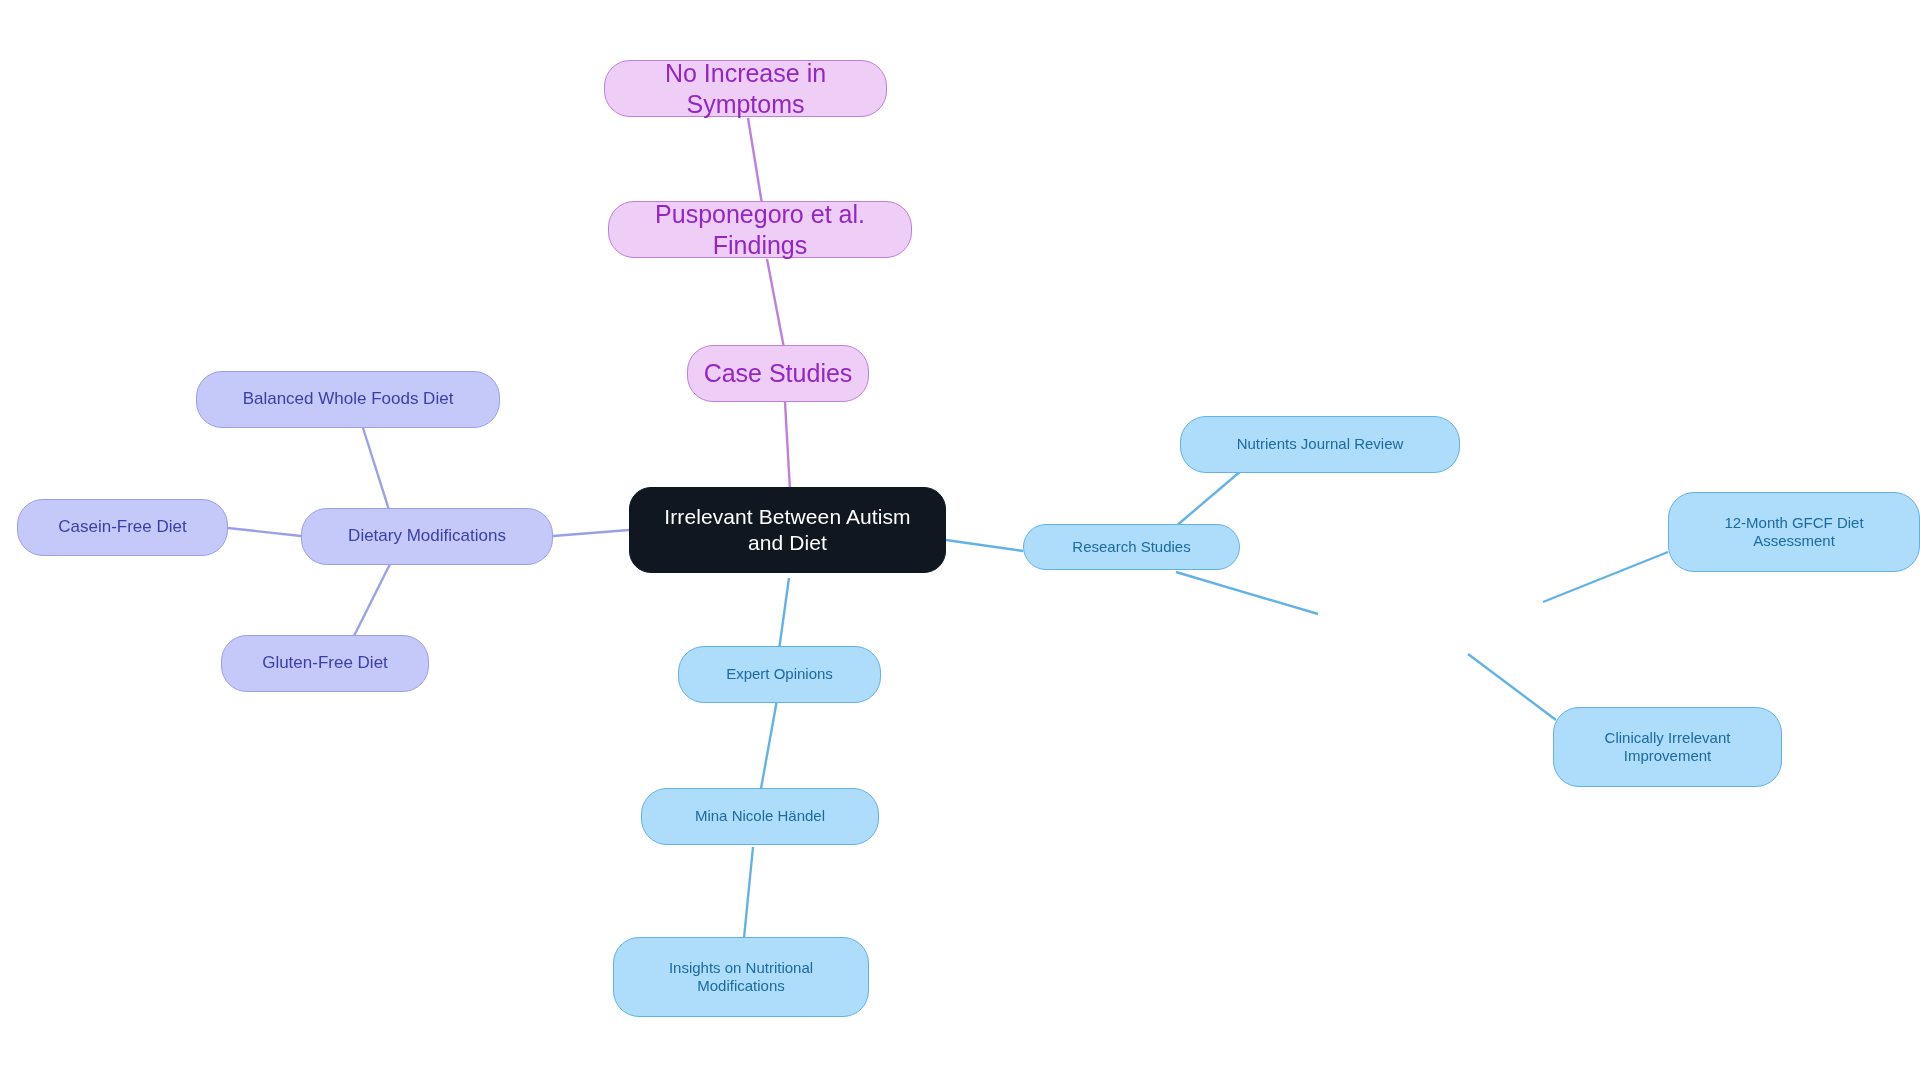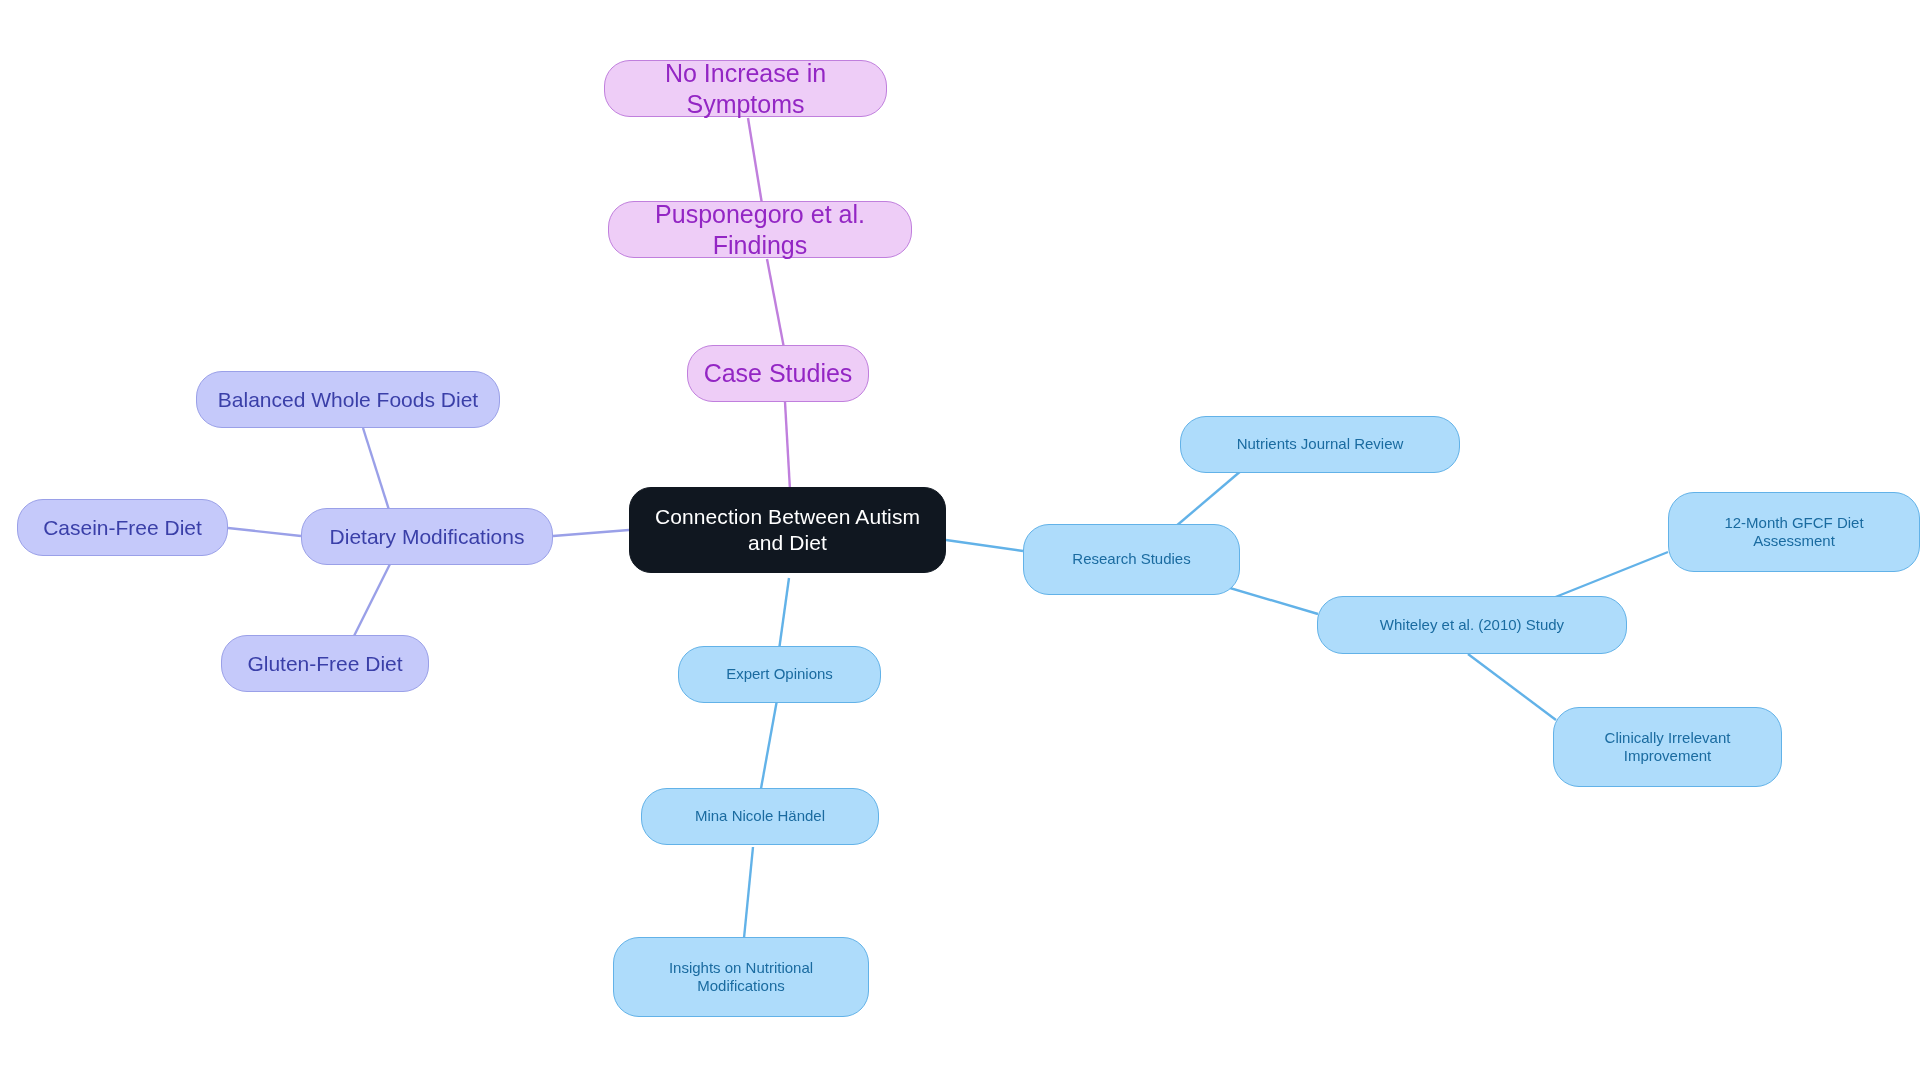--- a/index.html
+++ b/index.html
@@ -46,21 +46,21 @@
     border-color: #101720;
     color: #ffffff;
     border-radius: 22px;
     font-size: 21px;
     letter-spacing: 0.1px;
   }
   .node-purple {
     background: #c5c9fa;
     border-color: #9aa0e8;
     color: #3a3fa8;
-    font-size: 21px;
+    font-size: 17px;
   }
   .node-pink {
     background: #eecdf7;
     border-color: #c07fdd;
     color: #9326c4;
     font-size: 25px;
   }
   .node-blue {
     background: #aedcfb;
     border-color: #62b2e8;
@@ -89,21 +89,21 @@
     <path d="M 1176 572 L 1318 614" stroke="#62b2e8" stroke-width="2.4" fill="none"></path>
     <path d="M 1543 602 L 1668 552" stroke="#62b2e8" stroke-width="2.4" fill="none"></path>
     <path d="M 1468 654 L 1556 720" stroke="#62b2e8" stroke-width="2.4" fill="none"></path>
 
     <path d="M 789 578 L 779 650" stroke="#62b2e8" stroke-width="2.4" fill="none"></path>
     <path d="M 777 700 L 760 794" stroke="#62b2e8" stroke-width="2.4" fill="none"></path>
     <path d="M 753 847 L 744 938" stroke="#62b2e8" stroke-width="2.4" fill="none"></path>
   </svg>
 
   <div class="node node-root" style="left:629px; top:487px; width:317px; height:86px;">
-    <span>Connection Between Autism
+    <span>Irrelevant Between Autism
 and Diet</span>
   </div>
 
   <div class="node node-purple" style="left:301px; top:508px; width:252px; height:57px;">
     <span>Dietary Modifications</span>
   </div>
 
   <div class="node node-purple" style="left:196px; top:371px; width:304px; height:57px;">
     <span>Balanced Whole Foods Diet</span>
   </div>
@@ -121,31 +121,28 @@
   </div>
 
   <div class="node node-pink" style="left:608px; top:201px; width:304px; height:57px;">
     <span>Pusponegoro et al. Findings</span>
   </div>
 
   <div class="node node-pink" style="left:604px; top:60px; width:283px; height:57px;">
     <span>No Increase in Symptoms</span>
   </div>
 
-  <div class="node node-blue" style="left:1023px; top:524px; width:217px; height:71px;">
+  <div class="node node-blue" style="left:1023px; top:524px; width:217px; height:46px;">
     <span>Research Studies</span>
   </div>
 
   <div class="node node-blue" style="left:1180px; top:416px; width:280px; height:57px;">
     <span>Nutrients Journal Review</span>
   </div>
 
-  <div class="node node-blue" style="left:1317px; top:596px; width:310px; height:58px;">
-    <span>Whiteley et al. (2010) Study</span>
-  </div>
 
   <div class="node node-blue" style="left:1668px; top:492px; width:252px; height:80px;">
     <span>12-Month GFCF Diet
 Assessment</span>
   </div>
 
   <div class="node node-blue" style="left:1553px; top:707px; width:229px; height:80px;">
     <span>Clinically Irrelevant
 Improvement</span>
   </div>

